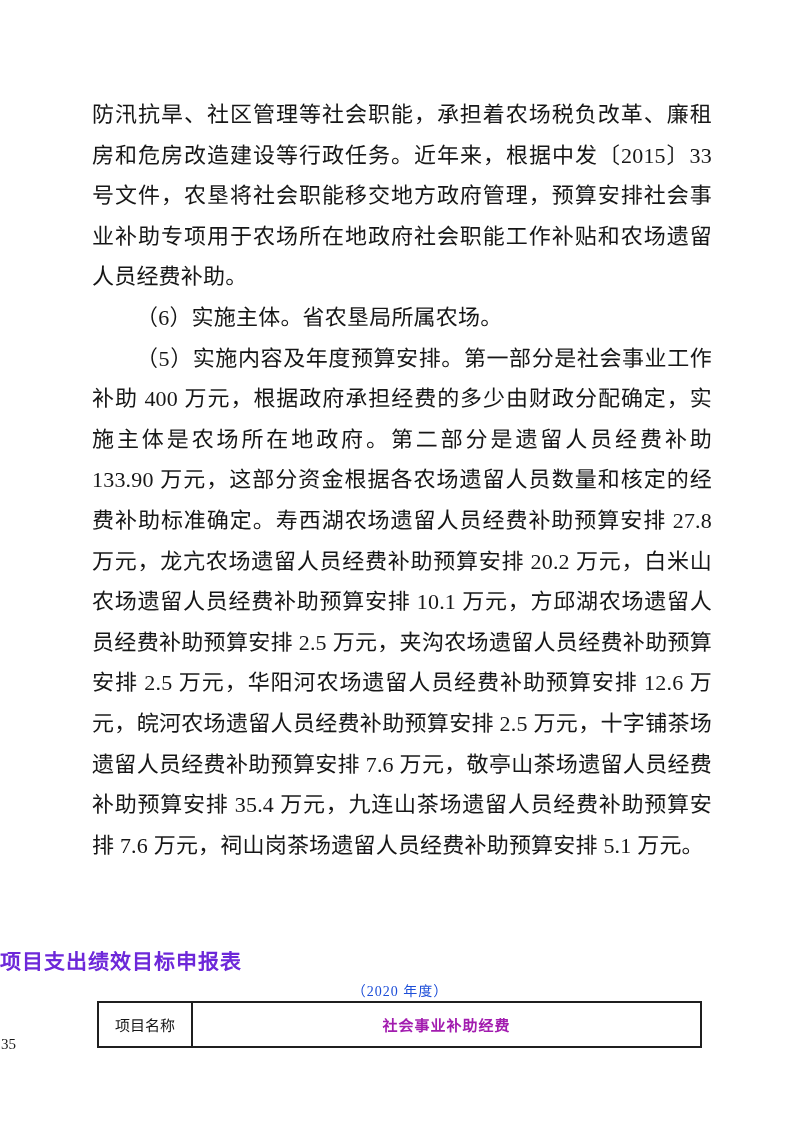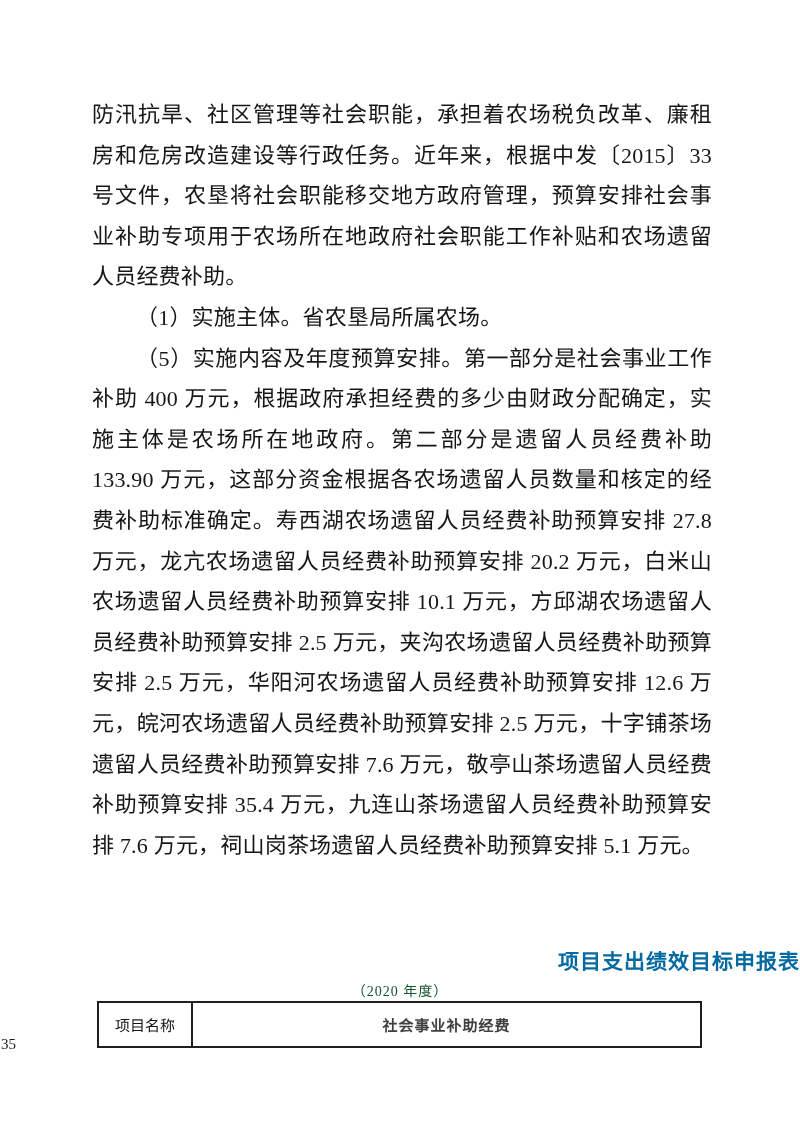--- a/index.html
+++ b/index.html
@@ -33,36 +33,36 @@
   }
   .body-text p.indent {
     text-indent: 44px;
   }
   
   .doc-title {
     position: absolute;
     left: 0;
     top: 945px;
     width: 100%;
-    text-align: right;
+    text-align: left;
     font-family: "Liberation Sans", "DejaVu Sans", sans-serif;
     font-weight: bold;
     font-size: 21px;
     letter-spacing: 1px;
-    color: #0369a1;
+    color: #6d28d9;
   }
   .doc-subtitle {
     position: absolute;
     left: 0;
     top: 980px;
     width: 100%;
     text-align: center;
     font-size: 14px;
     letter-spacing: 1px;
-    color: #14532d;
+    color: #1d4ed8;
   }
   
   .goal-table {
     position: absolute;
     left: 97px;
     top: 1001px;
     width: 605px;
     border-collapse: collapse;
     table-layout: fixed;
   }
@@ -77,39 +77,39 @@
     text-align: center;
     font-size: 15px;
     color: #151515;
   }
   .goal-table td.value-cell {
     text-align: center;
     font-family: "Liberation Sans", "DejaVu Sans", sans-serif;
     font-weight: bold;
     font-size: 15px;
     letter-spacing: 1px;
-    color: #404040;
+    color: #a21caf;
   }
   .page-number {
     position: absolute;
     left: 1px;
     top: 1036px;
     width: 100%;
     font-size: 15px;
     color: #1a1a1a;
   }
 </style>
 </head>
 <body>
 
 <div class="page">
 
   <div class="body-text">
     <p>防汛抗旱、社区管理等社会职能，承担着农场税负改革、廉租房和危房改造建设等行政任务。近年来，根据中发〔2015〕33 号文件，农垦将社会职能移交地方政府管理，预算安排社会事业补助专项用于农场所在地政府社会职能工作补贴和农场遗留人员经费补助。</p>
-    <p class="indent">（1）实施主体。省农垦局所属农场。</p>
+    <p class="indent">（6）实施主体。省农垦局所属农场。</p>
     <p class="indent">（5）实施内容及年度预算安排。第一部分是社会事业工作补助 400 万元，根据政府承担经费的多少由财政分配确定，实施主体是农场所在地政府。第二部分是遗留人员经费补助 133.90 万元，这部分资金根据各农场遗留人员数量和核定的经费补助标准确定。寿西湖农场遗留人员经费补助预算安排 27.8 万元，龙亢农场遗留人员经费补助预算安排 20.2 万元，白米山农场遗留人员经费补助预算安排 10.1 万元，方邱湖农场遗留人员经费补助预算安排 2.5 万元，夹沟农场遗留人员经费补助预算安排 2.5 万元，华阳河农场遗留人员经费补助预算安排 12.6 万元，皖河农场遗留人员经费补助预算安排 2.5 万元，十字铺茶场遗留人员经费补助预算安排 7.6 万元，敬亭山茶场遗留人员经费补助预算安排 35.4 万元，九连山茶场遗留人员经费补助预算安排 7.6 万元，祠山岗茶场遗留人员经费补助预算安排 5.1 万元。</p>
   </div>
 
   <div class="doc-title">项目支出绩效目标申报表</div>
 
   <div class="doc-subtitle">（2020 年度）</div>
 
   <table class="goal-table">
     <tbody>
       <tr>

